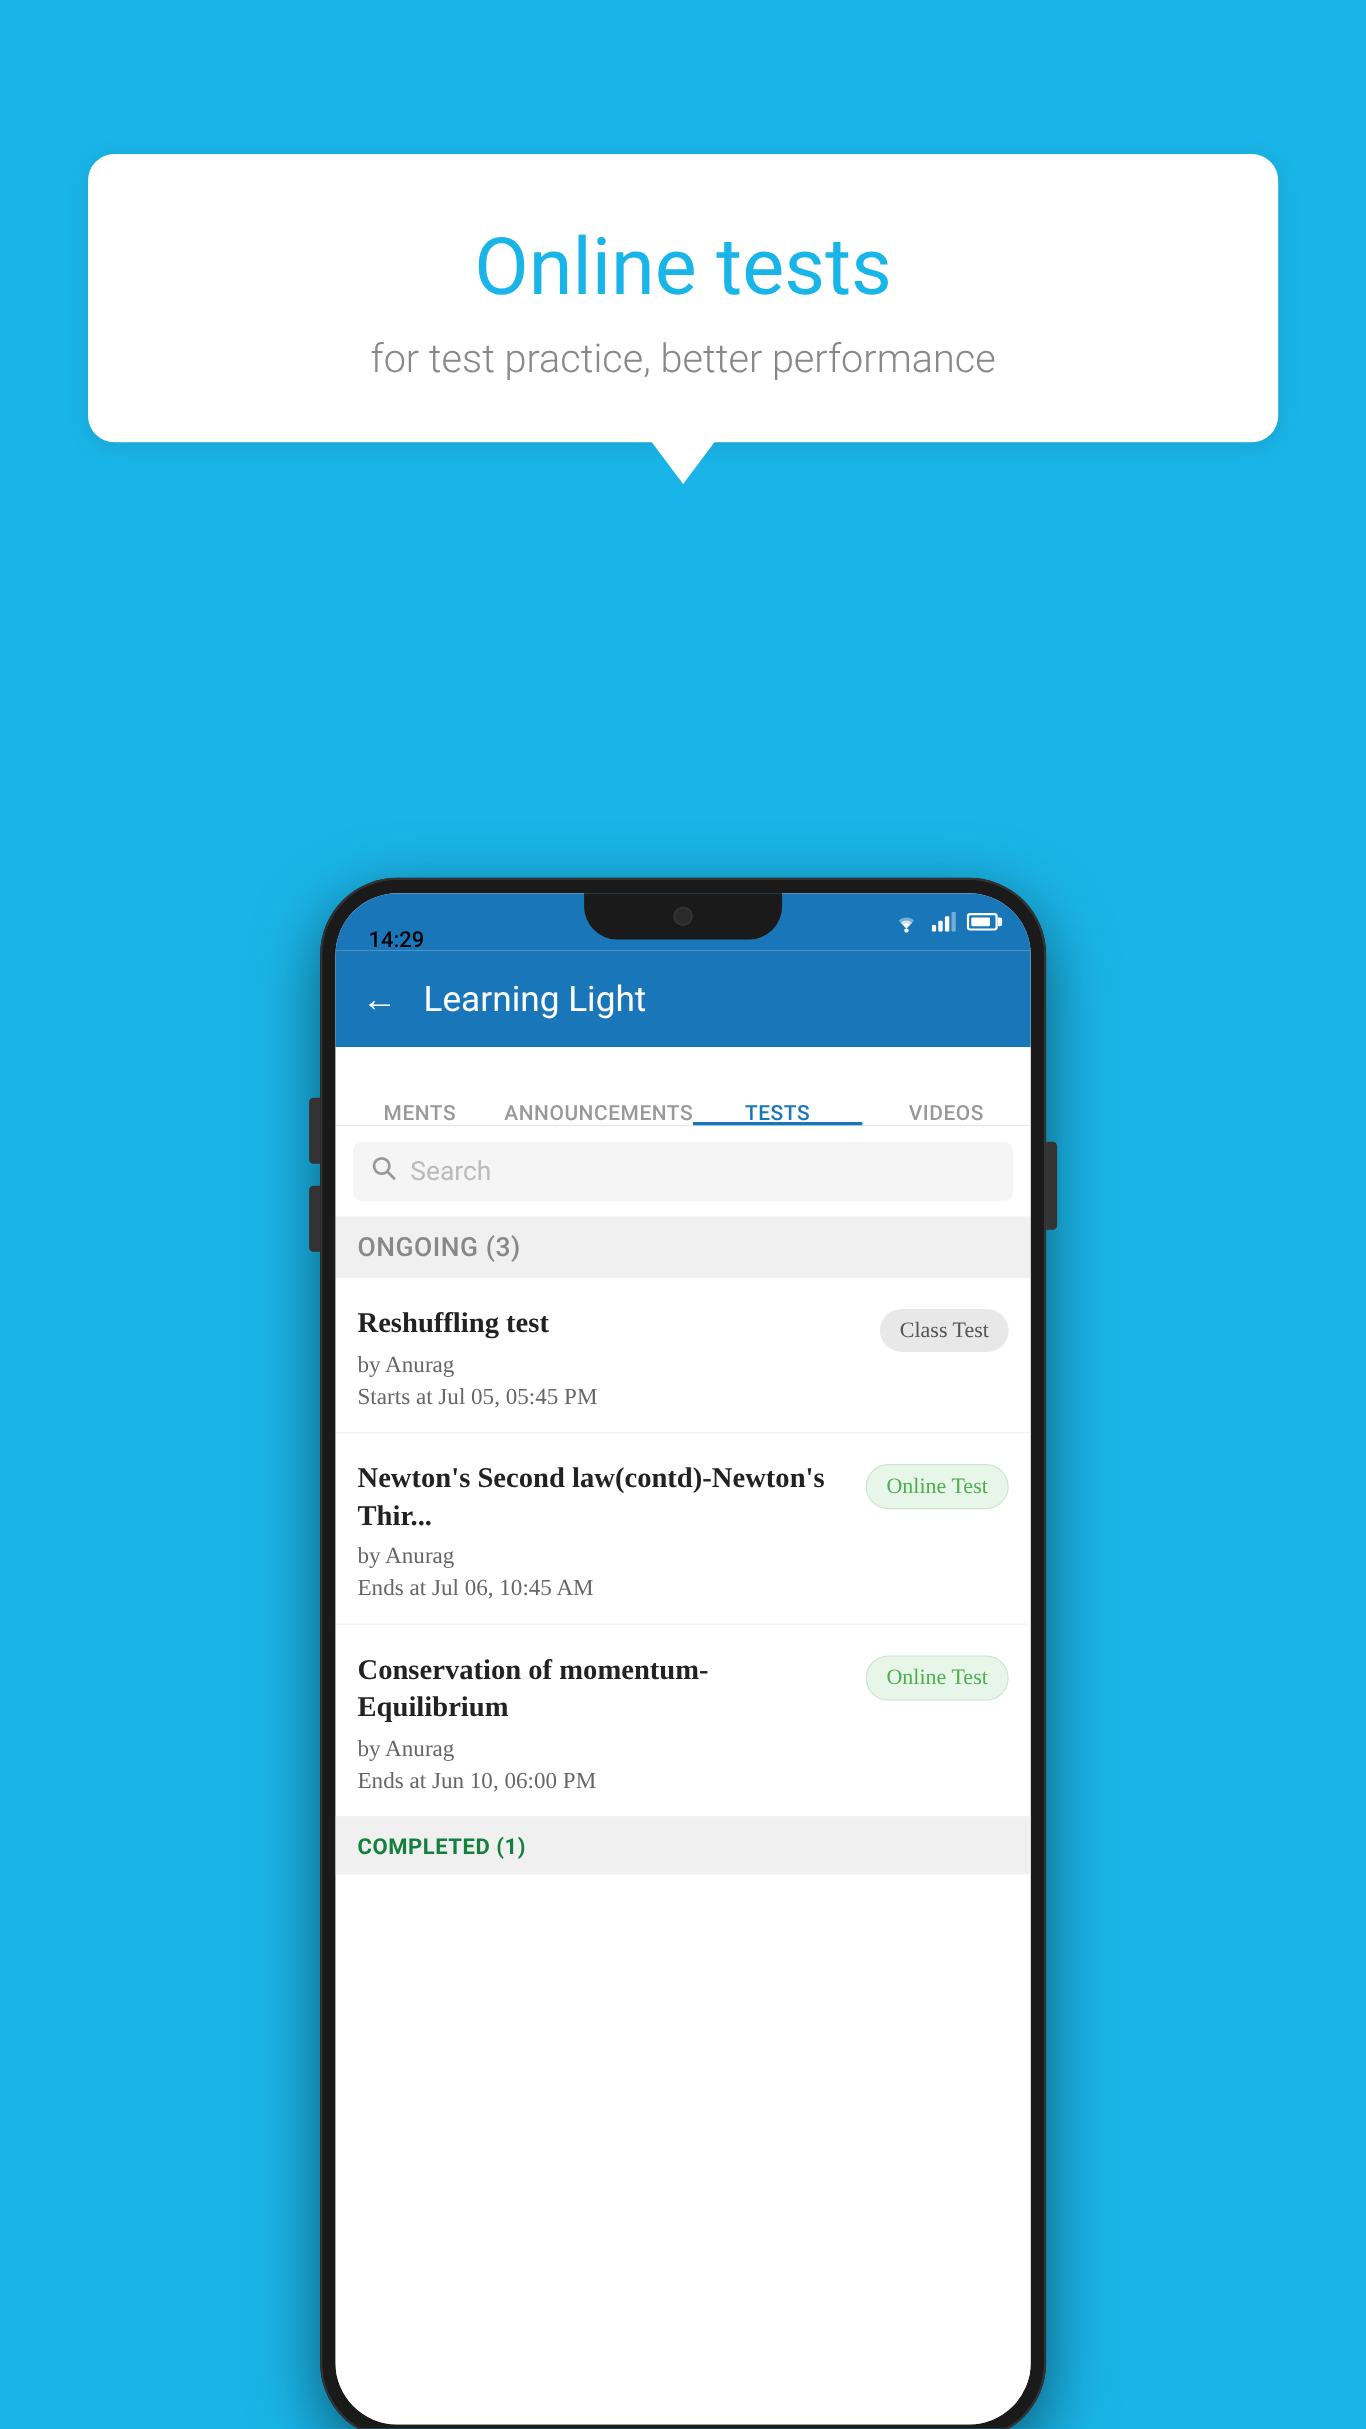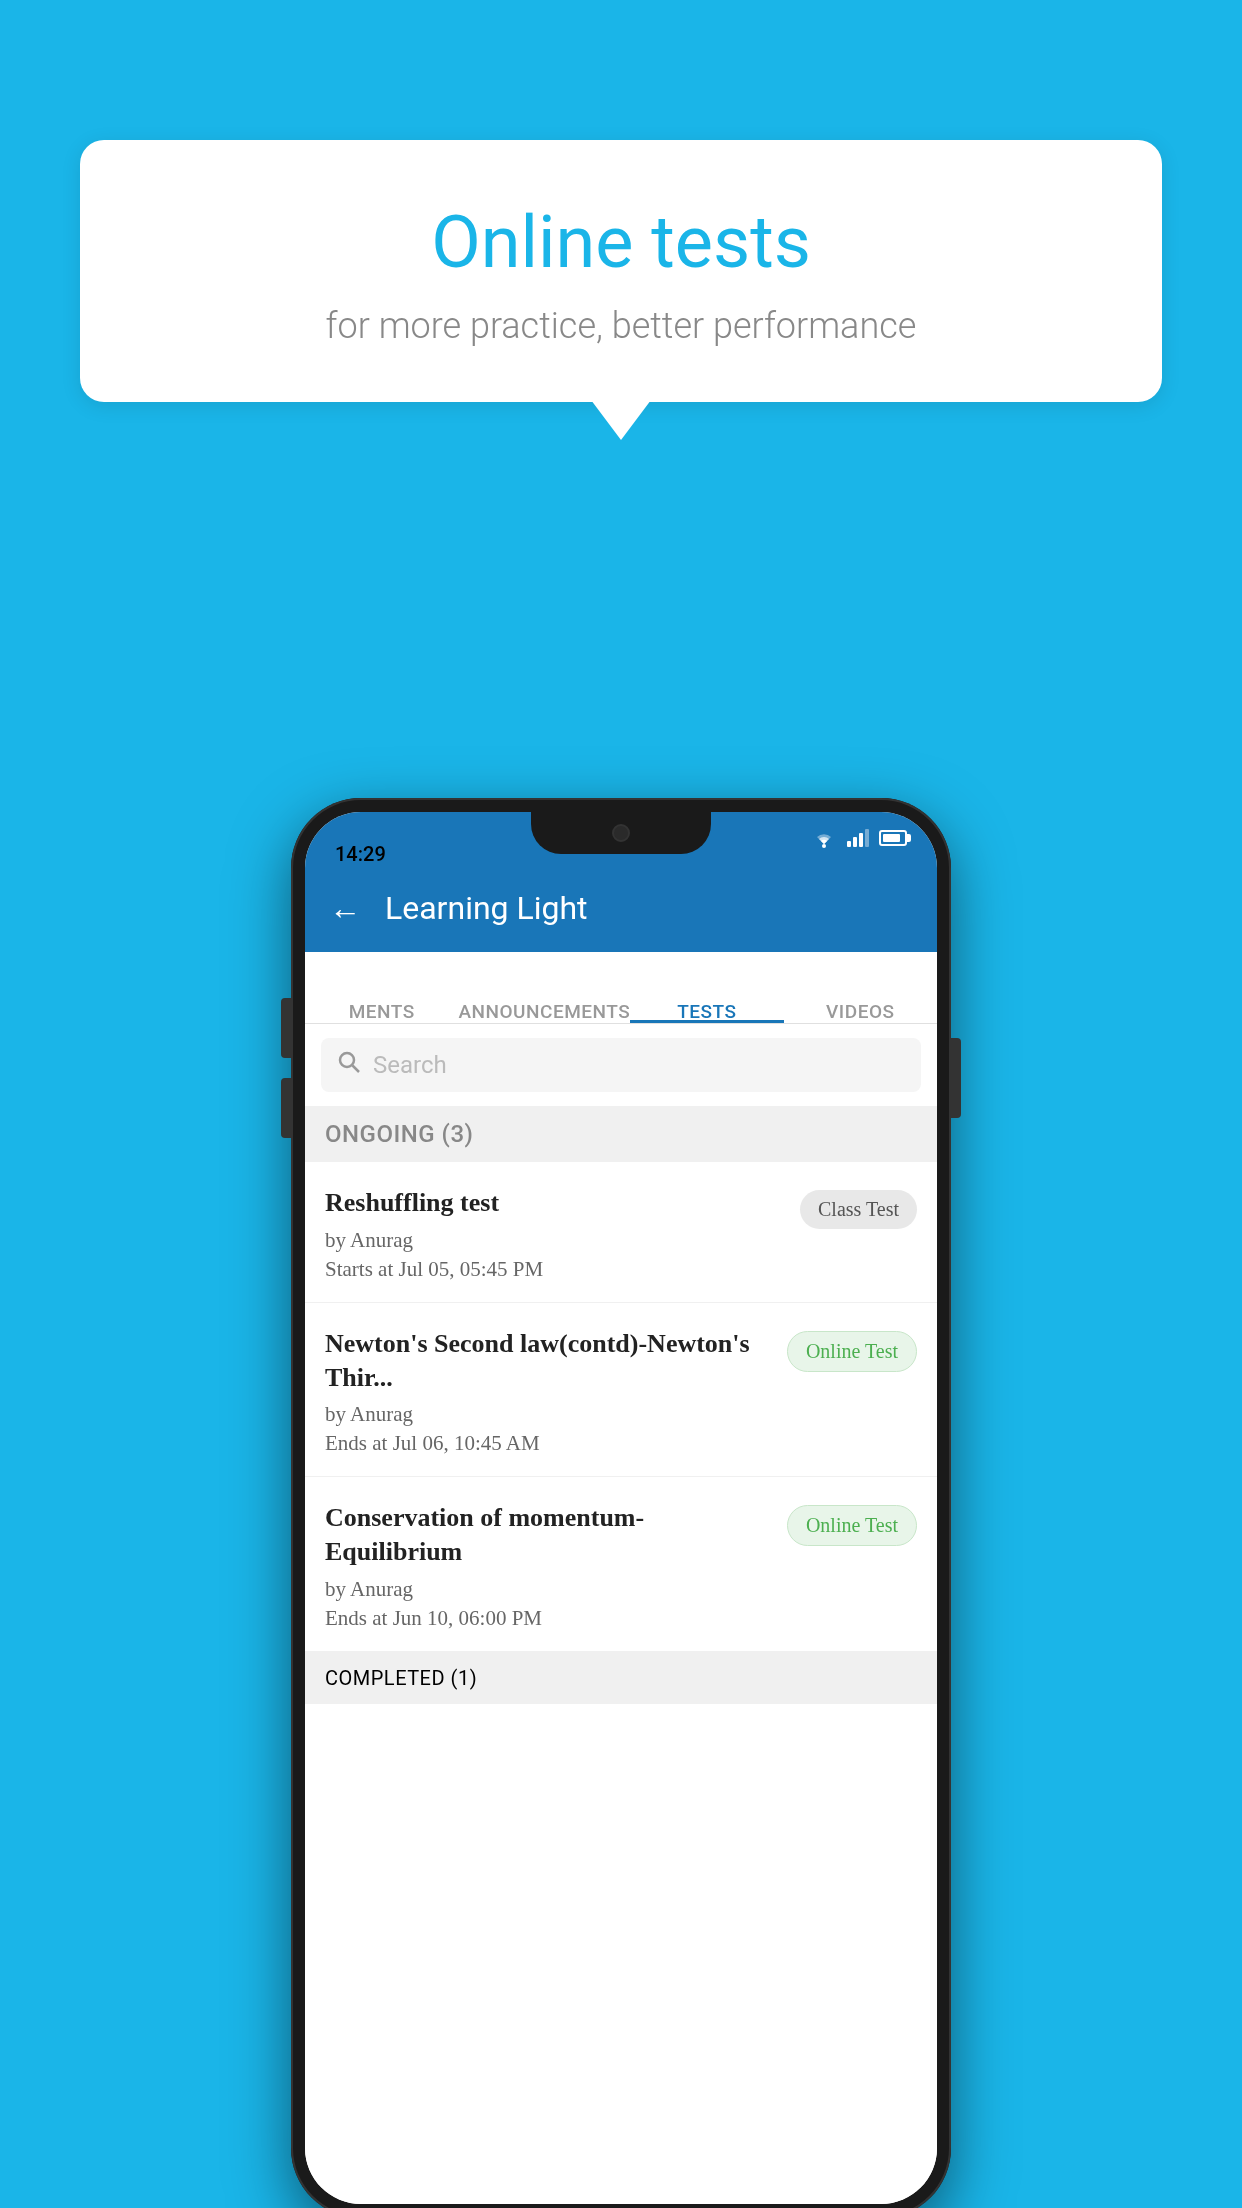--- a/index.html
+++ b/index.html
@@ -343,31 +343,31 @@
     .badge-online {
       background: #e8f5e9;
       color: #4caf50;
       border: 1px solid #c8e6c9;
     }
 
     .completed-section {
       background: #f0f0f0;
       padding: 14px 20px;
       font-size: 20px;
-      color: #000000;
-      font-weight: 400;
+      color: #15803d;
+      font-weight: 700;
       letter-spacing: 0.5px;
     }
   </style>
 </head>
 <body>
 
 <div class="speech-bubble">
   <div class="speech-bubble-title">Online tests</div>
-  <div class="speech-bubble-subtitle">for more practice, better performance</div>
+  <div class="speech-bubble-subtitle">for test practice, better performance</div>
 </div>
 
 <div class="phone-wrapper">
   <div class="phone-frame">
     <div class="btn-volume-up"></div>
     <div class="btn-volume-down"></div>
     <div class="btn-power"></div>
     <div class="phone-notch">
       <div class="camera-dot"></div>
     </div>

